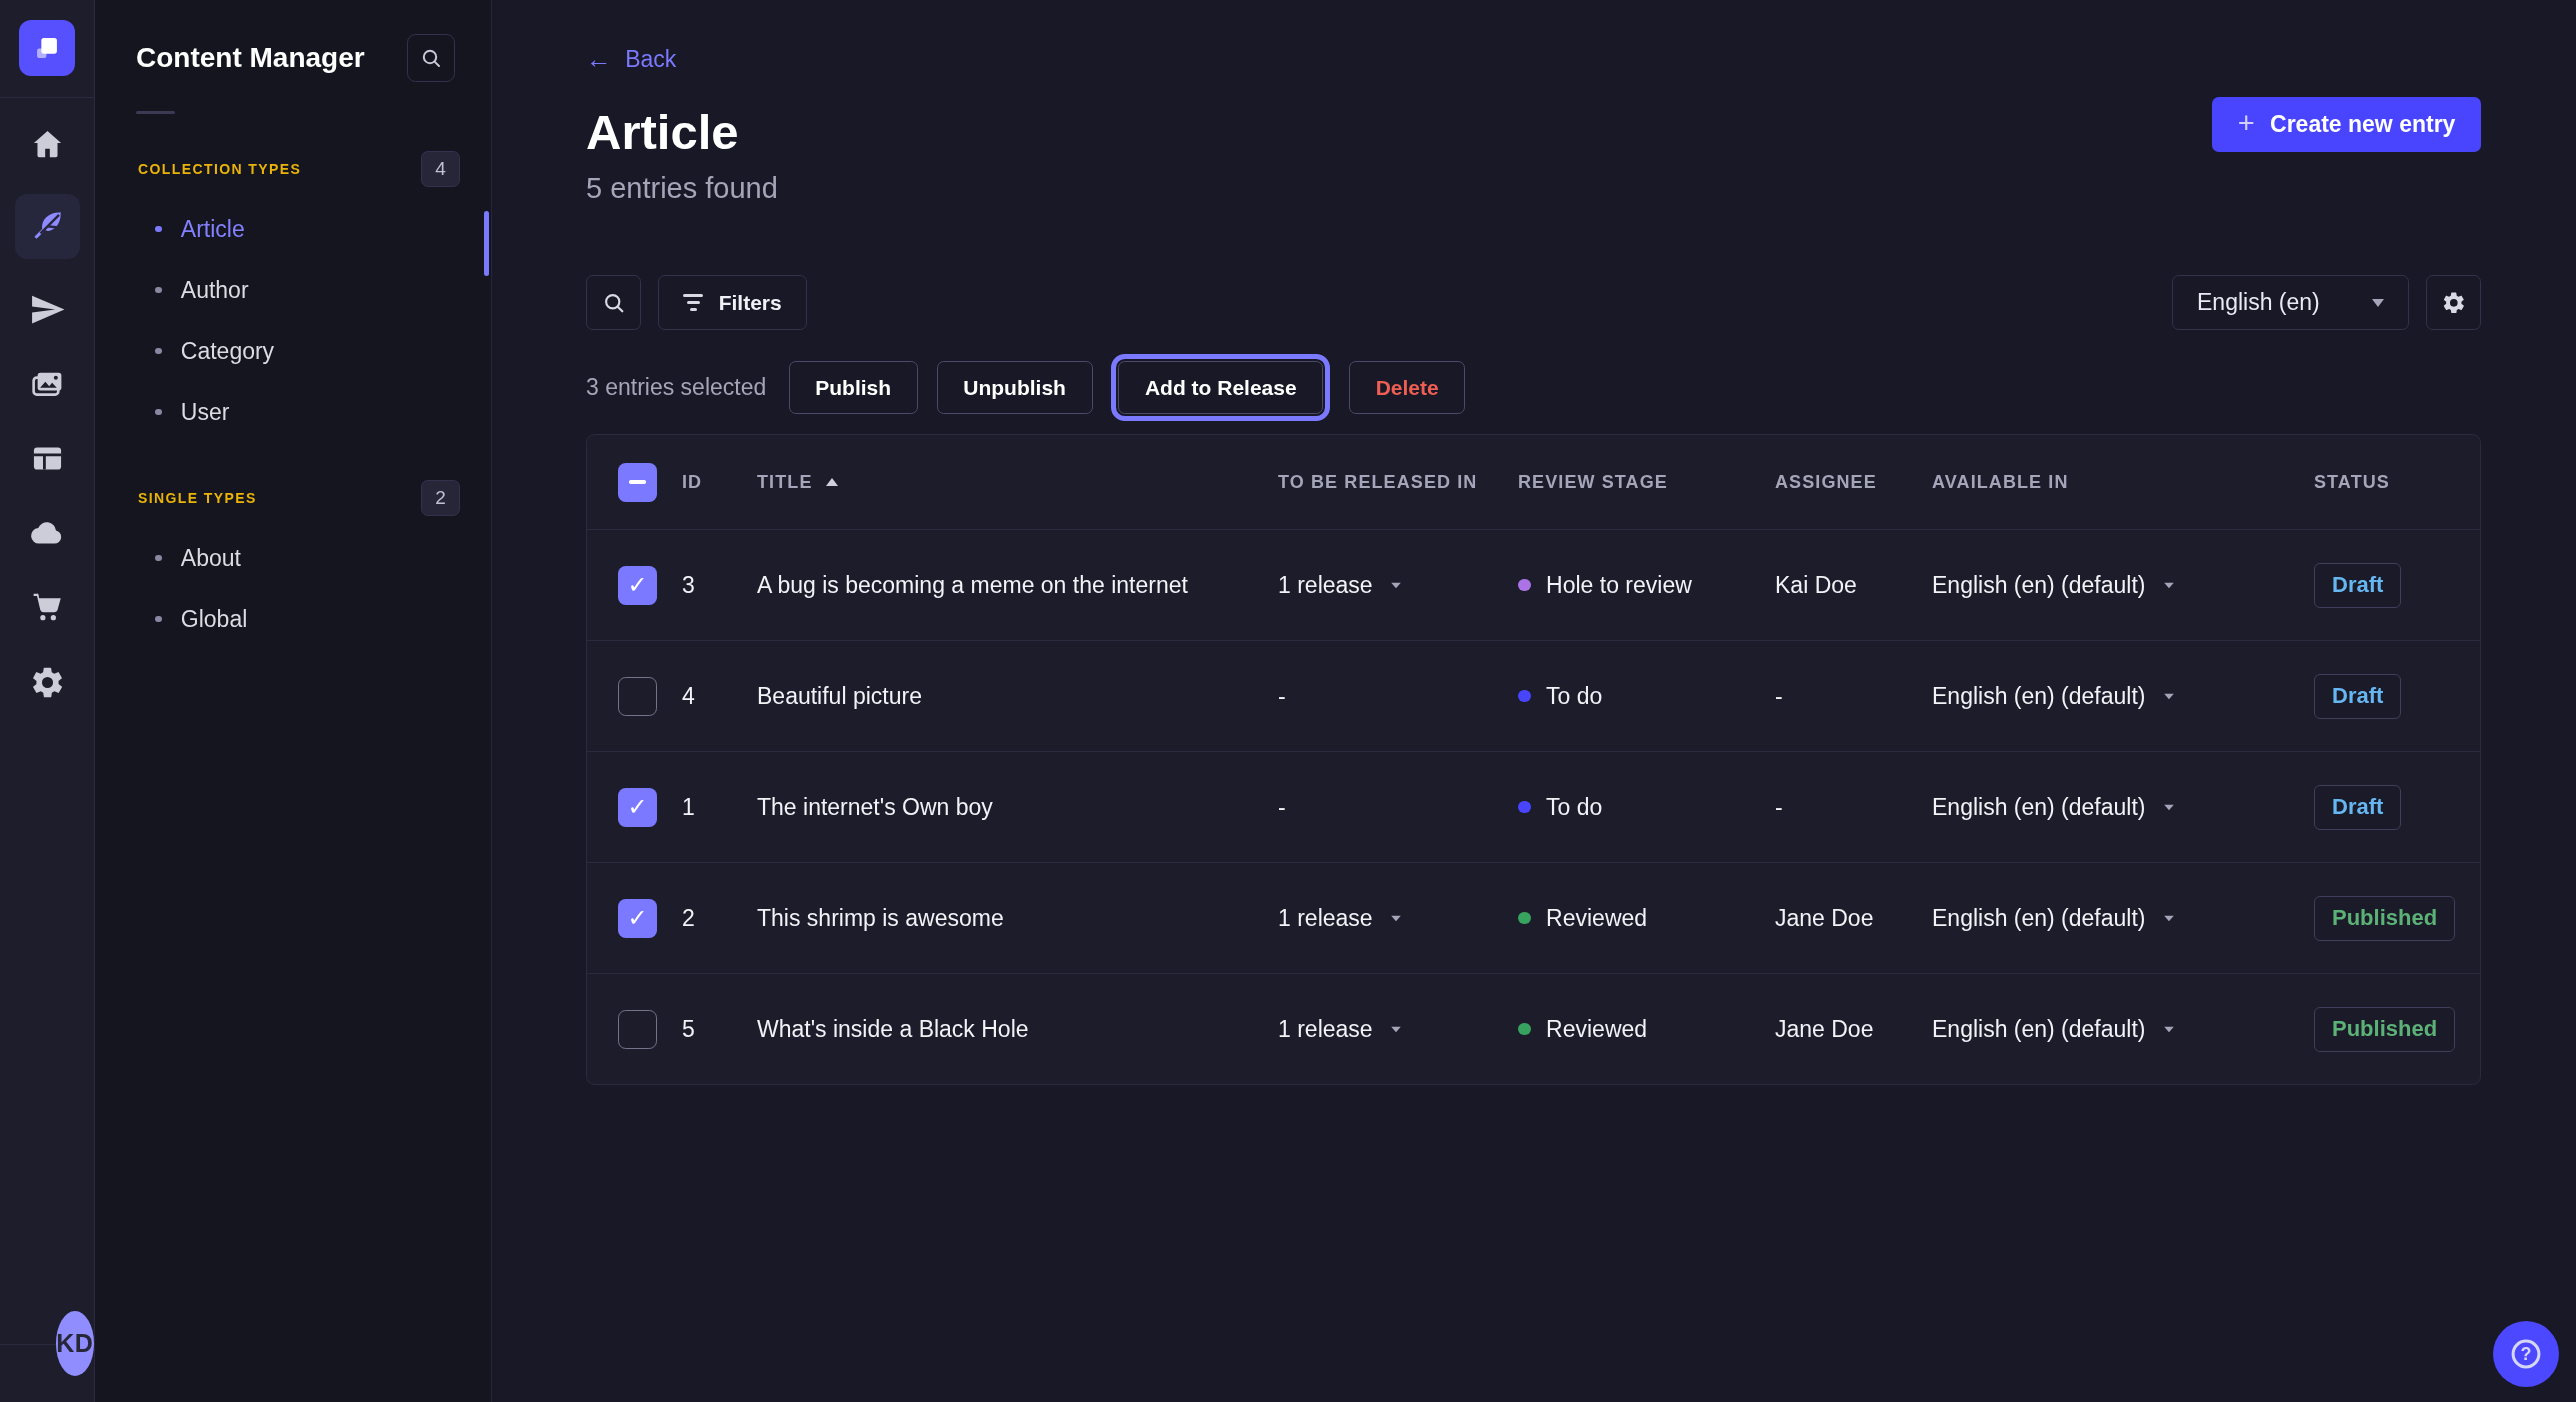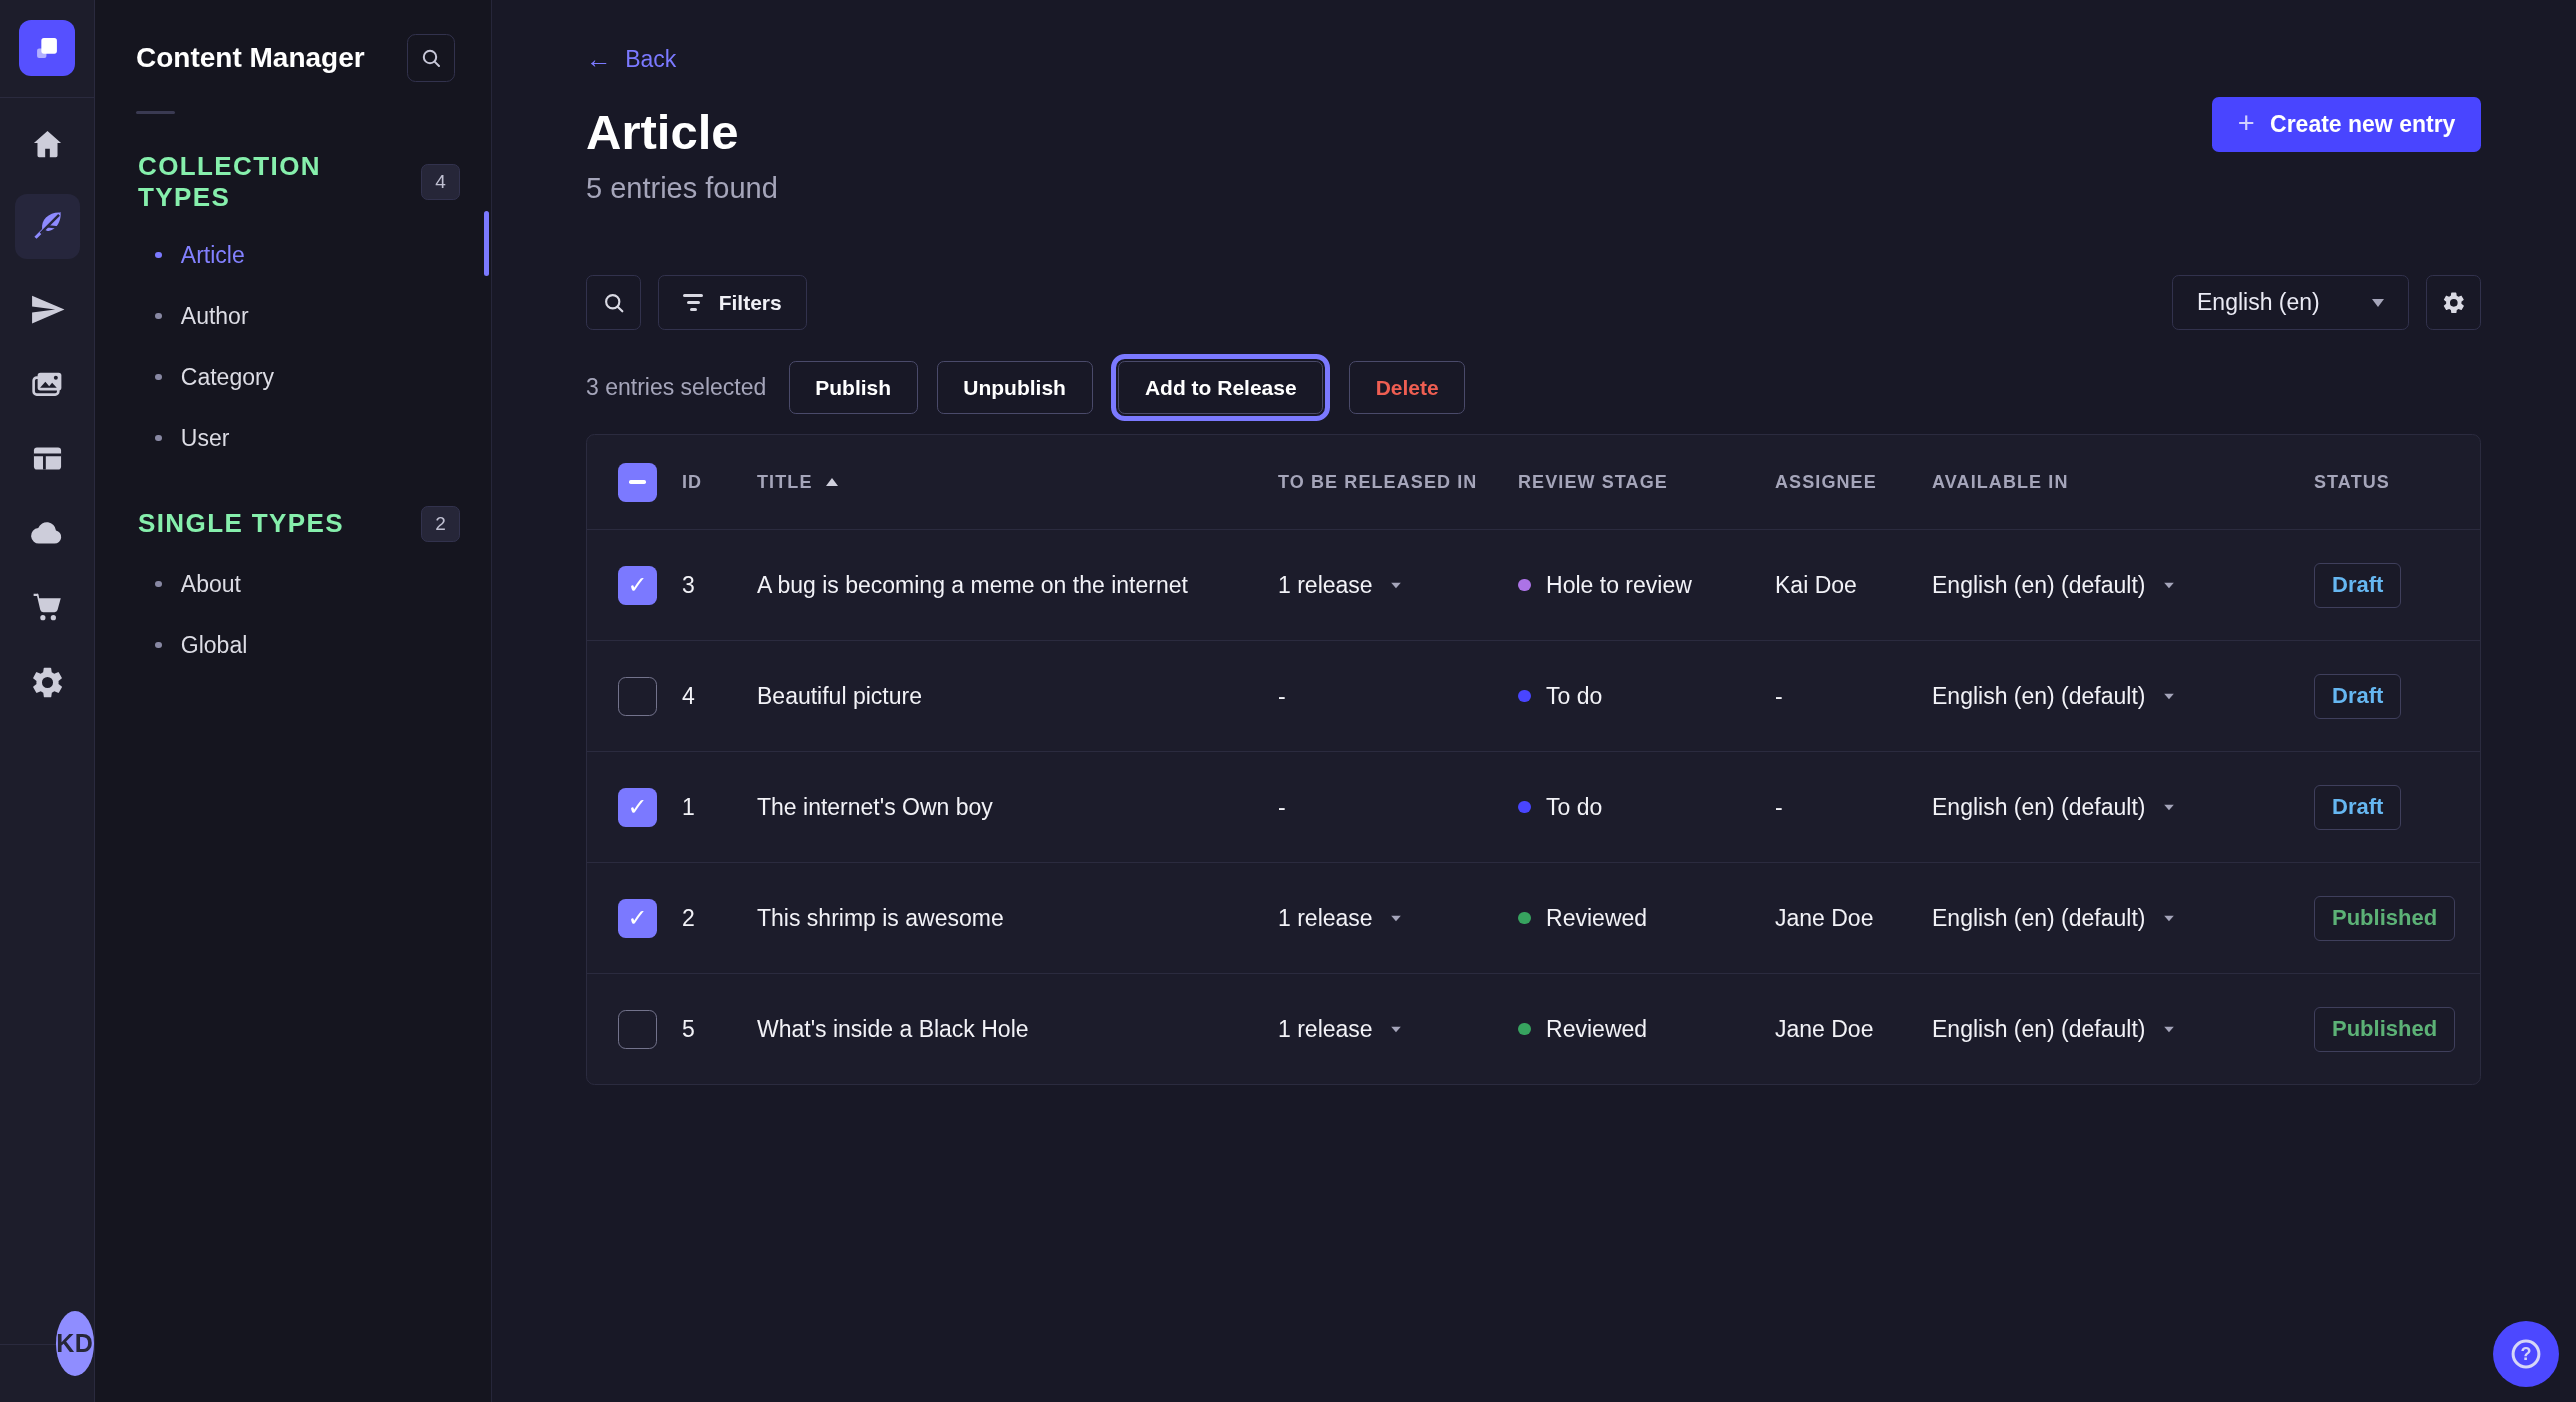--- a/index.html
+++ b/index.html
@@ -26,21 +26,21 @@
   .subnav { position:absolute; left:95px; top:0; width:397px; height:100%;
     background:#15151f; border-right:0.9px solid #26263a; }
   .subnav-head { display:flex; align-items:center; justify-content:space-between; padding:34px 36px 0 41px; }
   .subnav-title { font-size:28px; font-weight:bold; color:#ffffff; }
   .subnav-search { width:48px; height:48px; border-radius:8.5px; border:0.9px solid #32324d;
     display:flex; align-items:center; justify-content:center; color:#c7c7d8; background:transparent; }
   .subnav-search svg { width:24px; height:24px; }
   .subnav-rule { margin:29px 0 0 41px; width:39px; height:2.6px; background:#3a3a52; border-radius:1.7px; }
   .section { margin-top:37px; }
   .section-head { display:flex; align-items:center; justify-content:space-between; padding:0 31px 0 43px; }
-  .section-label { font-size:26px; font-weight:bold; letter-spacing:1.4px; color:#86efac; }
+  .section-label { font-size:14px; font-weight:bold; letter-spacing:1.4px; color:#eab308; }
   .section-badge { min-width:39px; height:36px; padding:0 10.2px; border-radius:6.8px; background:#262638;
     border:0.9px solid #32324d; color:#c0c0d2; font-size:19px; display:flex; align-items:center; justify-content:center; }
   .items { margin-top:12px; }
   .item { display:flex; align-items:center; gap:19px; padding:17px 0 17px 60px; font-size:23px; color:#dcdce4; }
   .item .dot { width:6.8px; height:6.8px; border-radius:50%; background:#8888a3; }
   .item.active { color:#8381ff; }
   .item.active .dot { background:#7b79ff; }
   .subnav-thumb { position:absolute; right:1.7px; top:211px; width:5.1px; height:65px; border-radius:2.6px; background:#7b79ff; }
 
   

